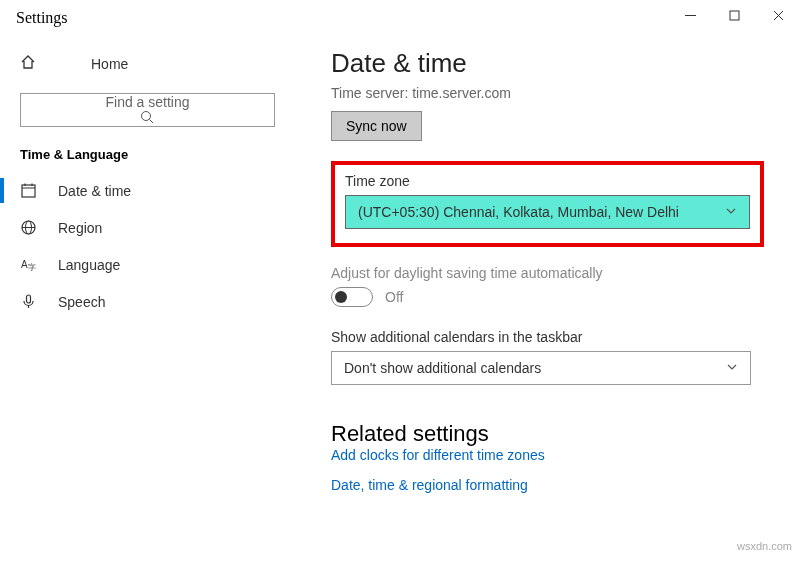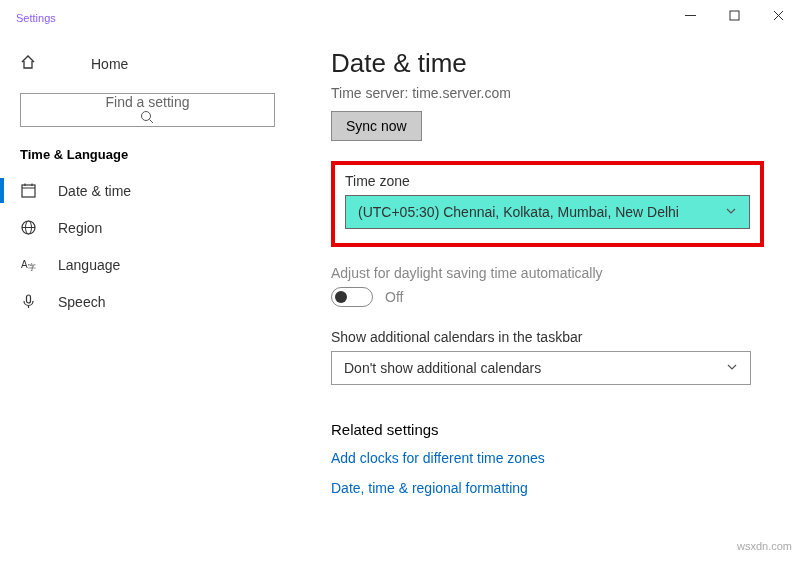--- a/index.html
+++ b/index.html
@@ -1,18 +1,18 @@
 <!DOCTYPE html>
 <html><head>
   <meta charset="utf-8">
   <style>
     * { margin: 0; padding: 0; box-sizing: border-box; font-family: "Segoe UI", Arial, sans-serif; }
     body { width: 800px; height: 572px; background: #fff; overflow: hidden; position: relative; }
     .titlebar { height: 36px; display: flex; align-items: center; padding-left: 16px; }
-    .titlebar-title { font-size: 11px; color: #8b5cf6; }
+    .titlebar-title { font-size: 16px; color: #000000; font-family: Liberation Serif, serif; }
     .win-controls { position: absolute; top: 0; right: 0; display: flex; }
     .win-btn { width: 44px; height: 30px; display: flex; align-items: center; justify-content: center; font-size: 13px; color: #333; cursor: pointer; }
     .win-btn svg { width: 11px; height: 11px; }
     .layout { display: flex; height: calc(100% - 36px); }
     .sidebar { width: 295px; padding: 12px 0 0 0; }
     .home-row { display: flex; align-items: center; padding: 6px 20px; font-size: 14px; color: #333; margin-bottom: 14px; gap: 33px; }
     .home-row .icon { width: 20px; margin-right: 18px; }
     .search-box { margin: 0 20px 20px 20px; border: 1px solid #999; height: 34px; display: flex; align-items: center; padding: 0 10px; justify-content: space-between; flex-direction: column; }
     .search-ph { font-size: 14px; color: #666; }
     .section-title { font-size: 13px; font-weight: 700; padding: 0 20px 10px 20px; color: #000; }
@@ -25,21 +25,21 @@
     .btn-sync { background: #ccc; border: 1px solid #888; padding: 6px 14px; font-size: 14px; cursor: pointer; display: inline-block; margin-bottom: 20px; }
     .tz-block { border: 4px solid #e60000; padding: 8px 10px 14px 10px; margin-bottom: 18px; }
     .label { font-size: 14px; color: #333; margin-bottom: 6px; }
     .label-muted { font-size: 14px; color: #888; margin-bottom: 6px; }
     .select-box { border: 1px solid #666; height: 34px; display: flex; align-items: center; justify-content: space-between; padding: 0 12px; font-size: 14px; color: #333; background: #5eead4; width: 100%; }
     .toggle { display: flex; align-items: center; gap: 12px; margin-bottom: 22px; }
     .toggle-track { width: 42px; height: 20px; border: 1px solid #888; border-radius: 10px; position: relative; background: #fff; }
     .toggle-thumb { width: 12px; height: 12px; border-radius: 50%; background: #333; position: absolute; left: 3px; top: 3px; }
     .toggle-label { font-size: 14px; color: #888; }
     .select-box2 { border: 1px solid #999; height: 34px; display: flex; align-items: center; justify-content: space-between; padding: 0 12px; font-size: 14px; color: #333; background: #fff; width: 420px; margin-bottom: 36px; }
-    .related-title { font-size: 15px; font-weight: 400; margin-bottom: 12px; }
+    .related-title { font-size: 22px; font-weight: 400; }
     .link { color: #0067c0; font-size: 14px; margin-bottom: 14px; display: block; cursor: pointer; }
     .watermark { position: absolute; bottom: 20px; right: 8px; font-size: 11px; color: #aaa; }
     .chev { color: #555; }
   </style>
 </head>
 <body>
 
 <div class="titlebar">
   <span class="titlebar-title">Settings</span>
 </div>

